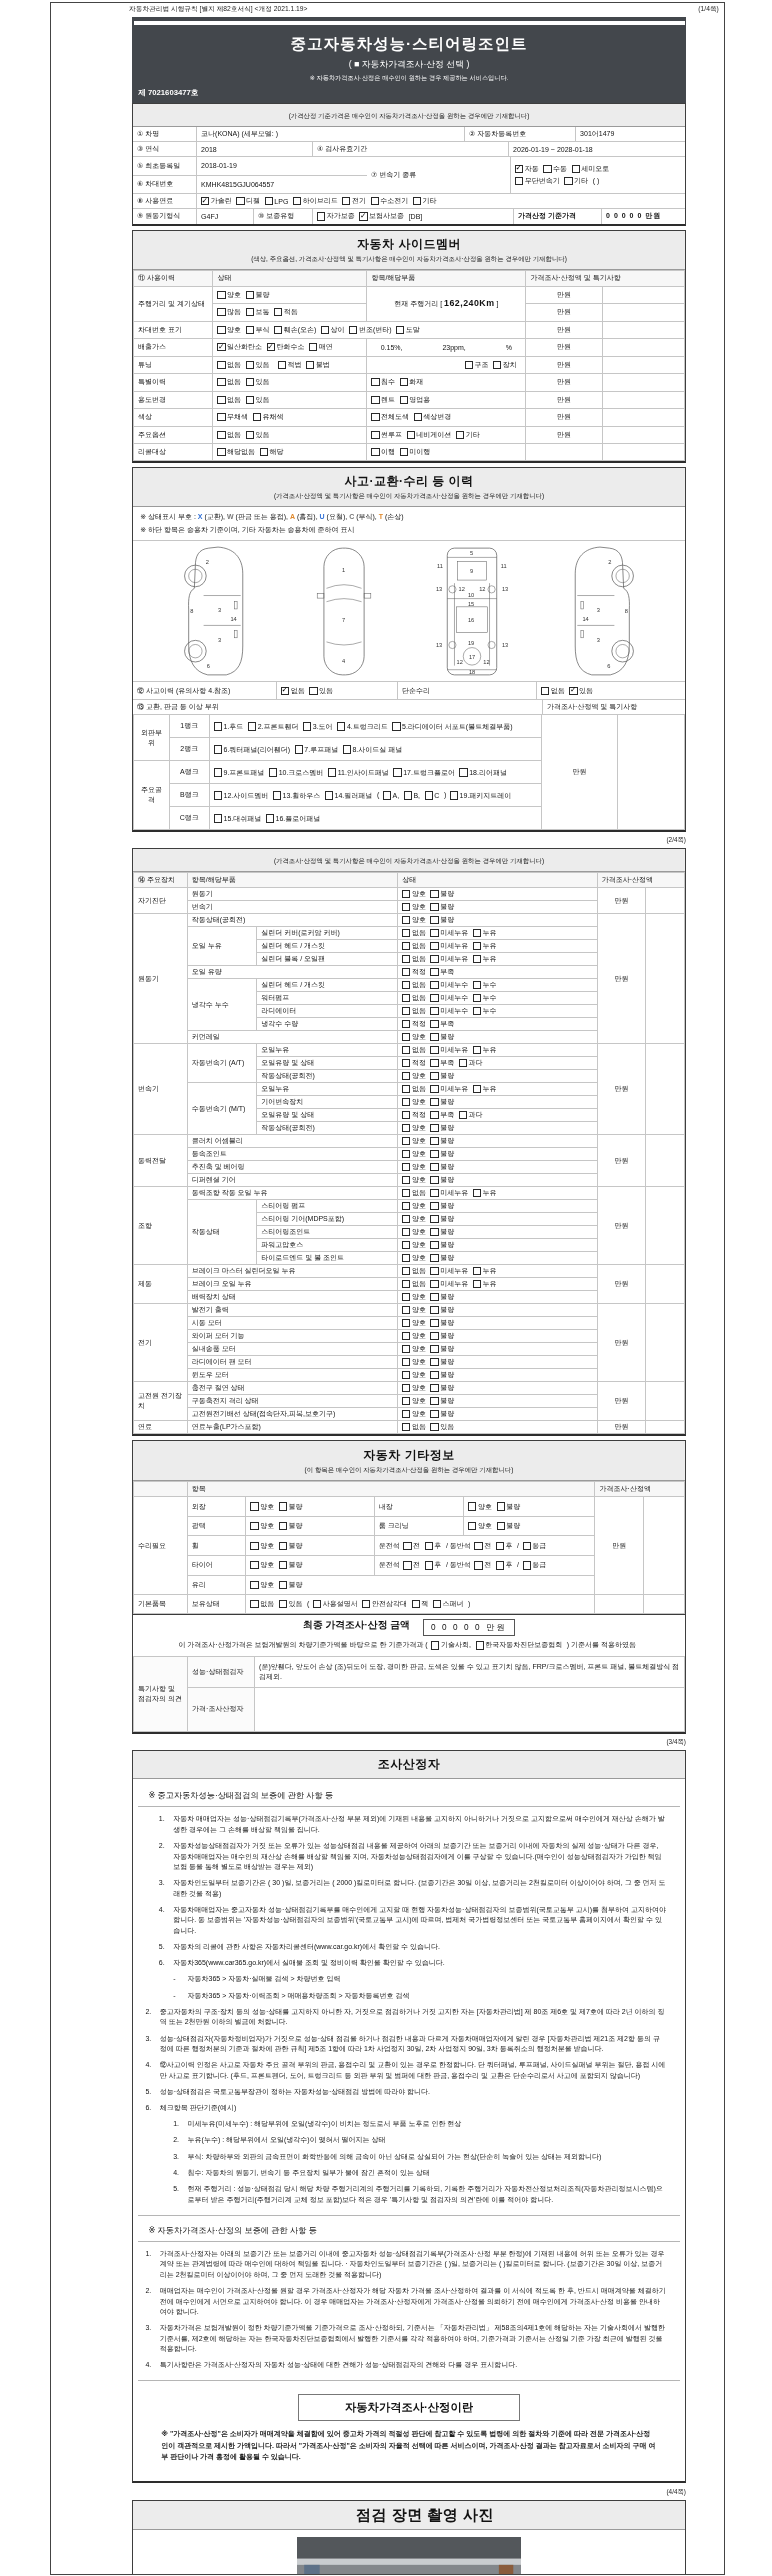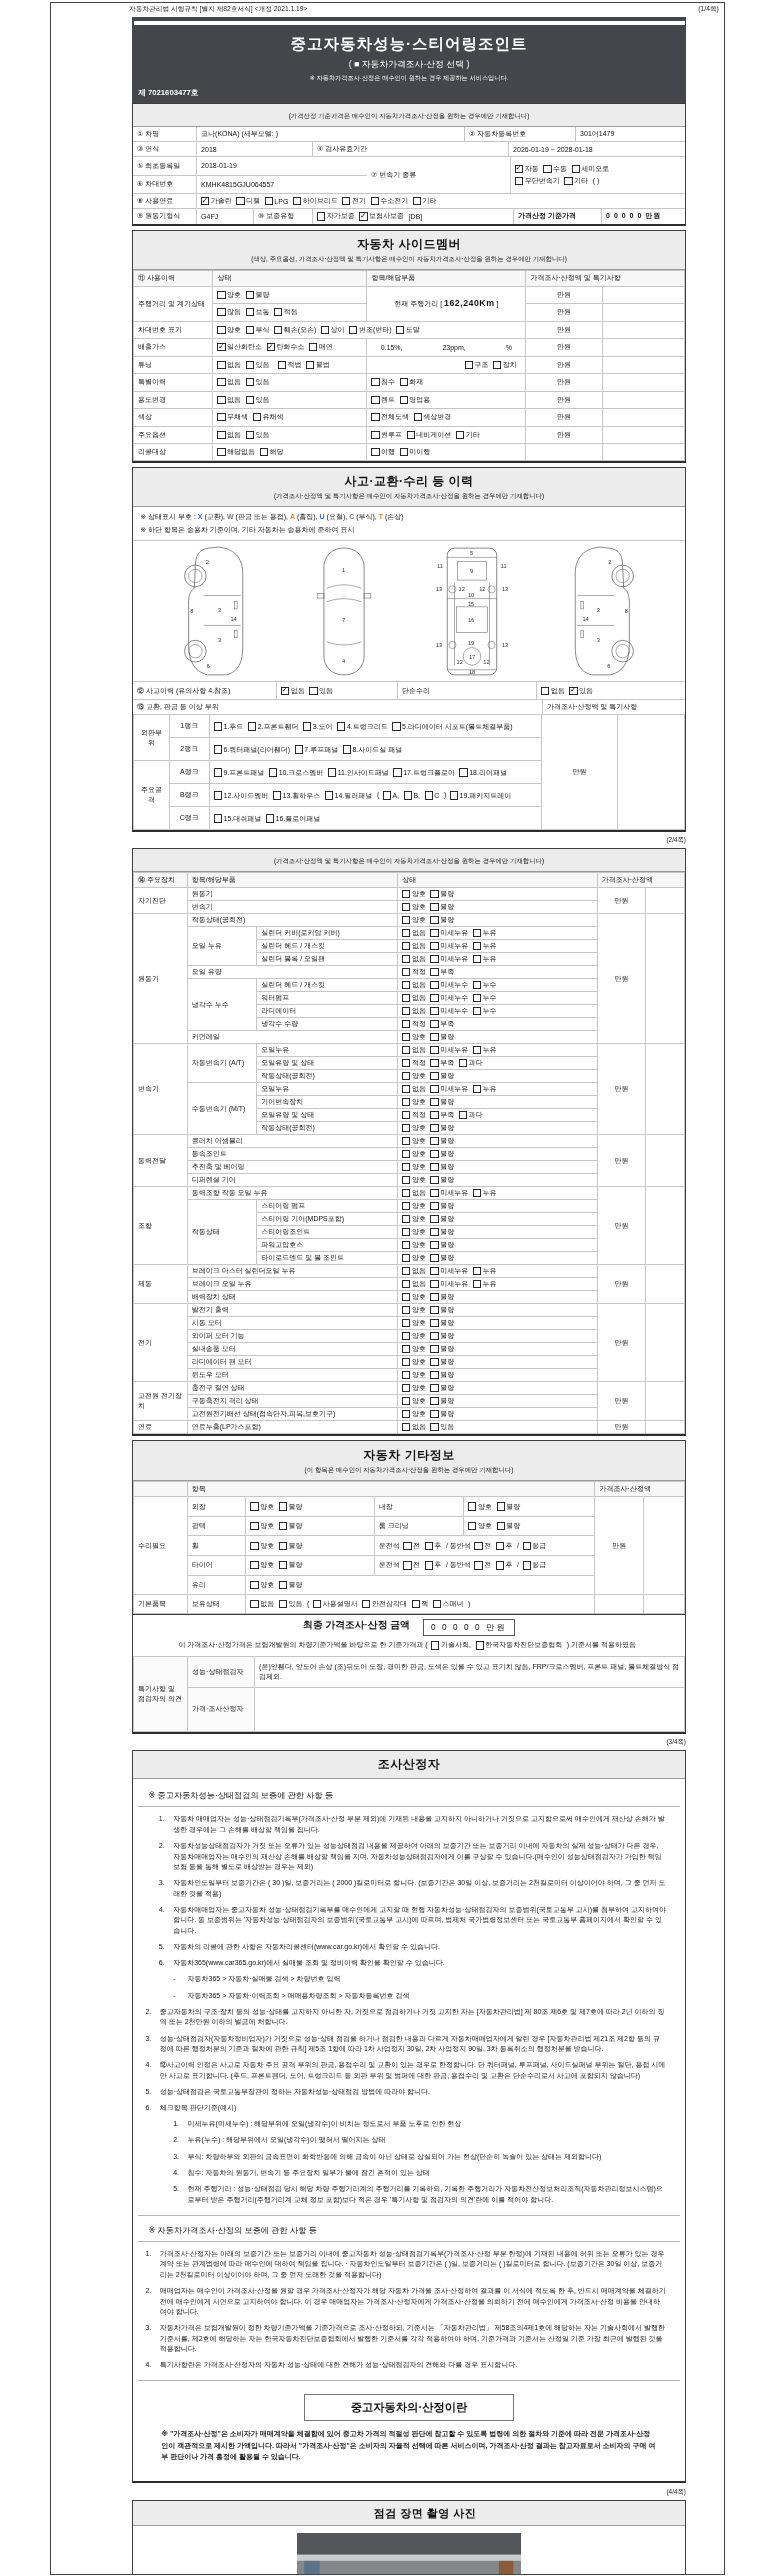--- a/index.html
+++ b/index.html
@@ -1443,29 +1443,29 @@
           </div>
           <div class="ni ind0">
             <span class="nn">3.</span>
             <span class="nt">자동차가격은 보험개발원이 정한 차량기준가액을 기준가격으로 조사·산정하되, 기준서는 「자동차관리법」 제58조의4제1호에 해당하는 자는 기술사회에서 발행한 기준서를, 제2호에 해당하는 자는 한국자동차진단보증협회에서 발행한 기준서를 각각 적용하여야 하며, 기준가격과 기준서는 산정일 기준 가장 최근에 발행된 것을 적용합니다.</span>
           </div>
           <div class="ni ind0">
             <span class="nn">4.</span>
             <span class="nt">특기사항란은 가격조사·산정자의 자동차 성능·상태에 대한 견해가 성능·상태점검자의 견해와 다를 경우 표시합니다.</span>
           </div>
           <div class="ndivider"></div>
-          <div class="tboxw"><div class="tbox">중고자동차의·산정이란</div></div>
+          <div class="tboxw"><div class="tbox">자동차가격조사·산정이란</div></div>
           <div class="npara">※ "가격조사·산정"은 소비자가 매매계약을 체결함에 있어 중고차 가격의 적절성 판단에 참고할 수 있도록 법령에 의한 절차와 기준에 따라 전문 가격조사·산정인이 객관적으로 제시한 가액입니다. 따라서 "가격조사·산정"은 소비자의 자율적 선택에 따른 서비스이며, 가격조사·산정 결과는 참고자료로서 소비자의 구매 여부 판단이나 가격 흥정에 활용될 수 있습니다.</div>
         </div>
     </div>
     <div class="pagemark">(4/4쪽)</div>
 
     <div class="block" style="margin-bottom:0;">
       <div class="sec-hdr">
-        <div class="sec-title" style="font-size:11px;margin-left:32px;">점검 장면 촬영 사진</div>
+        <div class="sec-title" style="font-size:15px;margin-left:32px;">점검 장면 촬영 사진</div>
       </div>
       <div class="photo-wrap">
         <svg class="photo" width="224" height="170" viewBox="0 0 435 330">
           <rect width="435" height="330" fill="#83878b"></rect>
           <rect width="435" height="42" fill="#53575b"></rect>
           <rect y="42" width="435" height="12" fill="#c9cccf"></rect>
           <rect x="14" y="54" width="30" height="210" fill="#5d7188"></rect>
           <rect x="392" y="54" width="28" height="210" fill="#8a5c3c"></rect>
           <rect y="252" width="435" height="78" fill="#6b6f73"></rect>
           <rect x="60" y="236" width="315" height="26" rx="6" fill="#4e5254"></rect>

